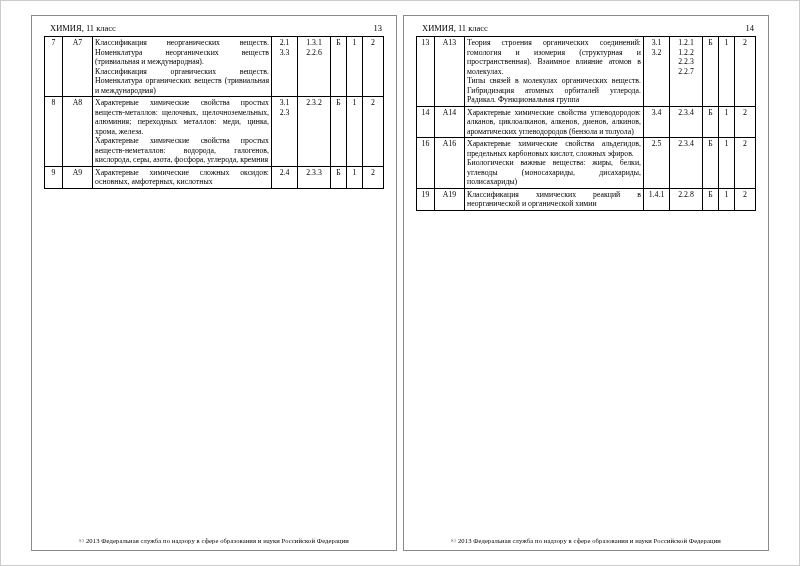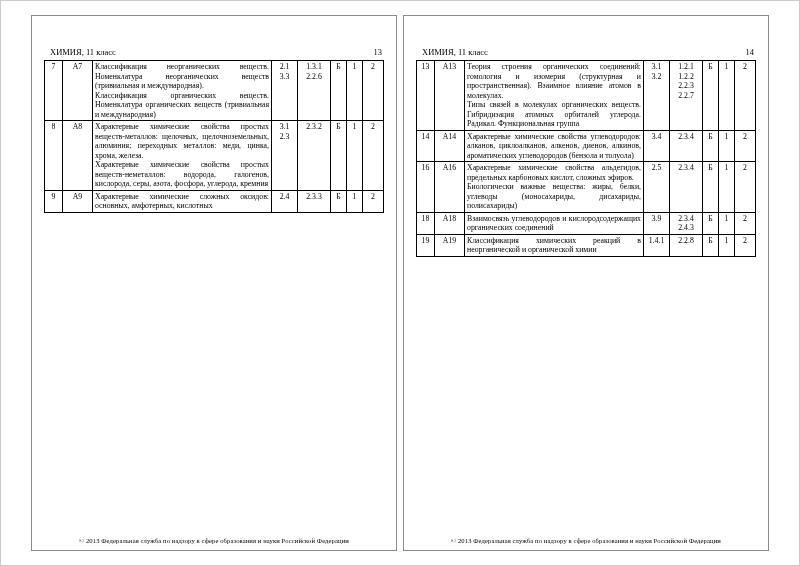--- a/index.html
+++ b/index.html
@@ -11,21 +11,21 @@
     font-family:"Liberation Serif", serif; color:#000;
   }
   .page {
     width:366px; height:536px; box-sizing:border-box;
     background:#fff; border:1px solid #8a8a8a;
     padding:7px 12px 6px 12px;
     display:flex; flex-direction:column; overflow:hidden;
   }
   .page-header {
     display:flex; justify-content:space-between;
-    font-size:8.5px; padding:0 2px 3px 6px;margin-top:24px;
+    font-size:8.5px; padding:0 2px 3px 6px;
   }
   table.spec {
     border-collapse:collapse; width:100%; table-layout:fixed;
     font-size:7.8px; line-height:1.22;
   }
   table.spec td {
     border:1px solid #000; vertical-align:top; padding:1px 2px;
     word-wrap:break-word;
   }
   .cell-center { text-align:center; white-space:pre-line; }
@@ -152,31 +152,20 @@
             <td class="cell-center">А16</td>
             <td class="cell-desc">Характерные химические свойства альдегидов, предельных карбоновых кислот, сложных эфиров.
 Биологически важные вещества: жиры, белки, углеводы (моносахариды, дисахариды, полисахариды)</td>
             <td class="cell-center">2.5</td>
             <td class="cell-center">2.3.4</td>
             <td class="cell-center">Б</td>
             <td class="cell-center">1</td>
             <td class="cell-center">2</td>
           </tr>
           <tr>
-            <td class="cell-center">18</td>
-            <td class="cell-center">А18</td>
-            <td class="cell-desc">Взаимосвязь углеводородов и кислородсодержащих органических соединений</td>
-            <td class="cell-center">3.9</td>
-            <td class="cell-center">2.3.4
-2.4.3</td>
-            <td class="cell-center">Б</td>
-            <td class="cell-center">1</td>
-            <td class="cell-center">2</td>
-          </tr>
-          <tr>
             <td class="cell-center">19</td>
             <td class="cell-center">А19</td>
             <td class="cell-desc">Классификация химических реакций в неорганической и органической химии</td>
             <td class="cell-center">1.4.1</td>
             <td class="cell-center">2.2.8</td>
             <td class="cell-center">Б</td>
             <td class="cell-center">1</td>
             <td class="cell-center">2</td>
           </tr>
         </tbody>

